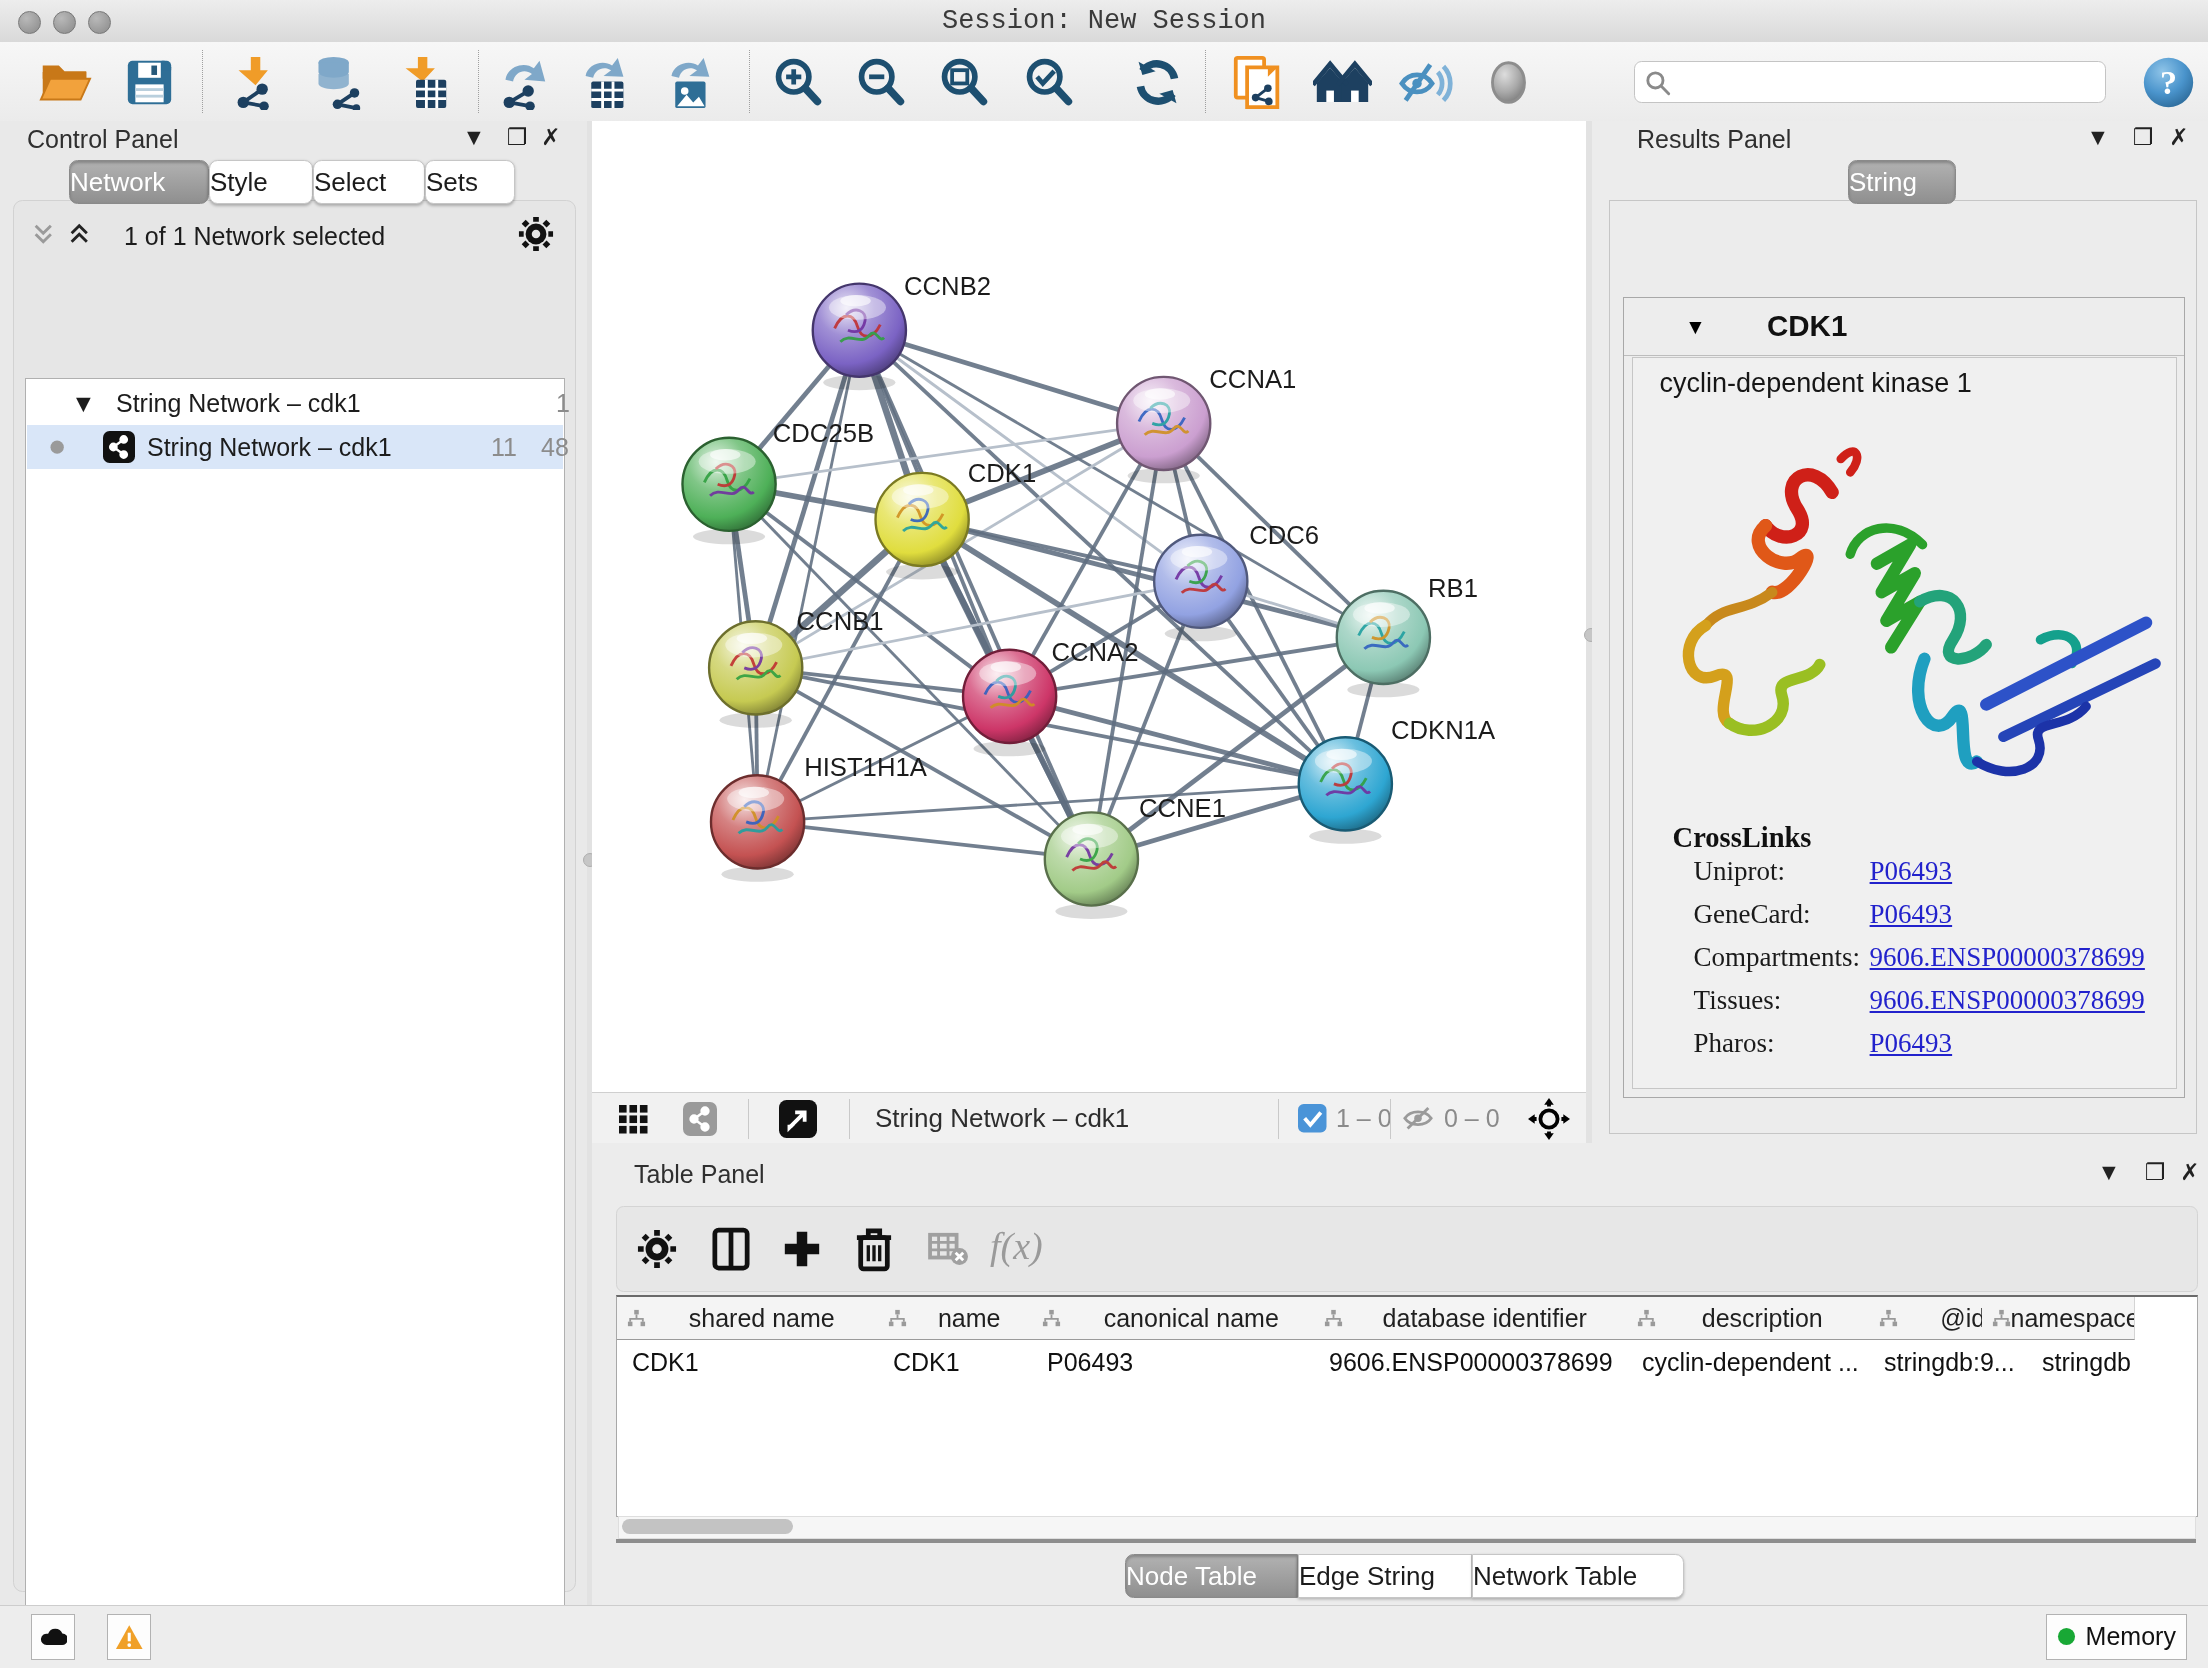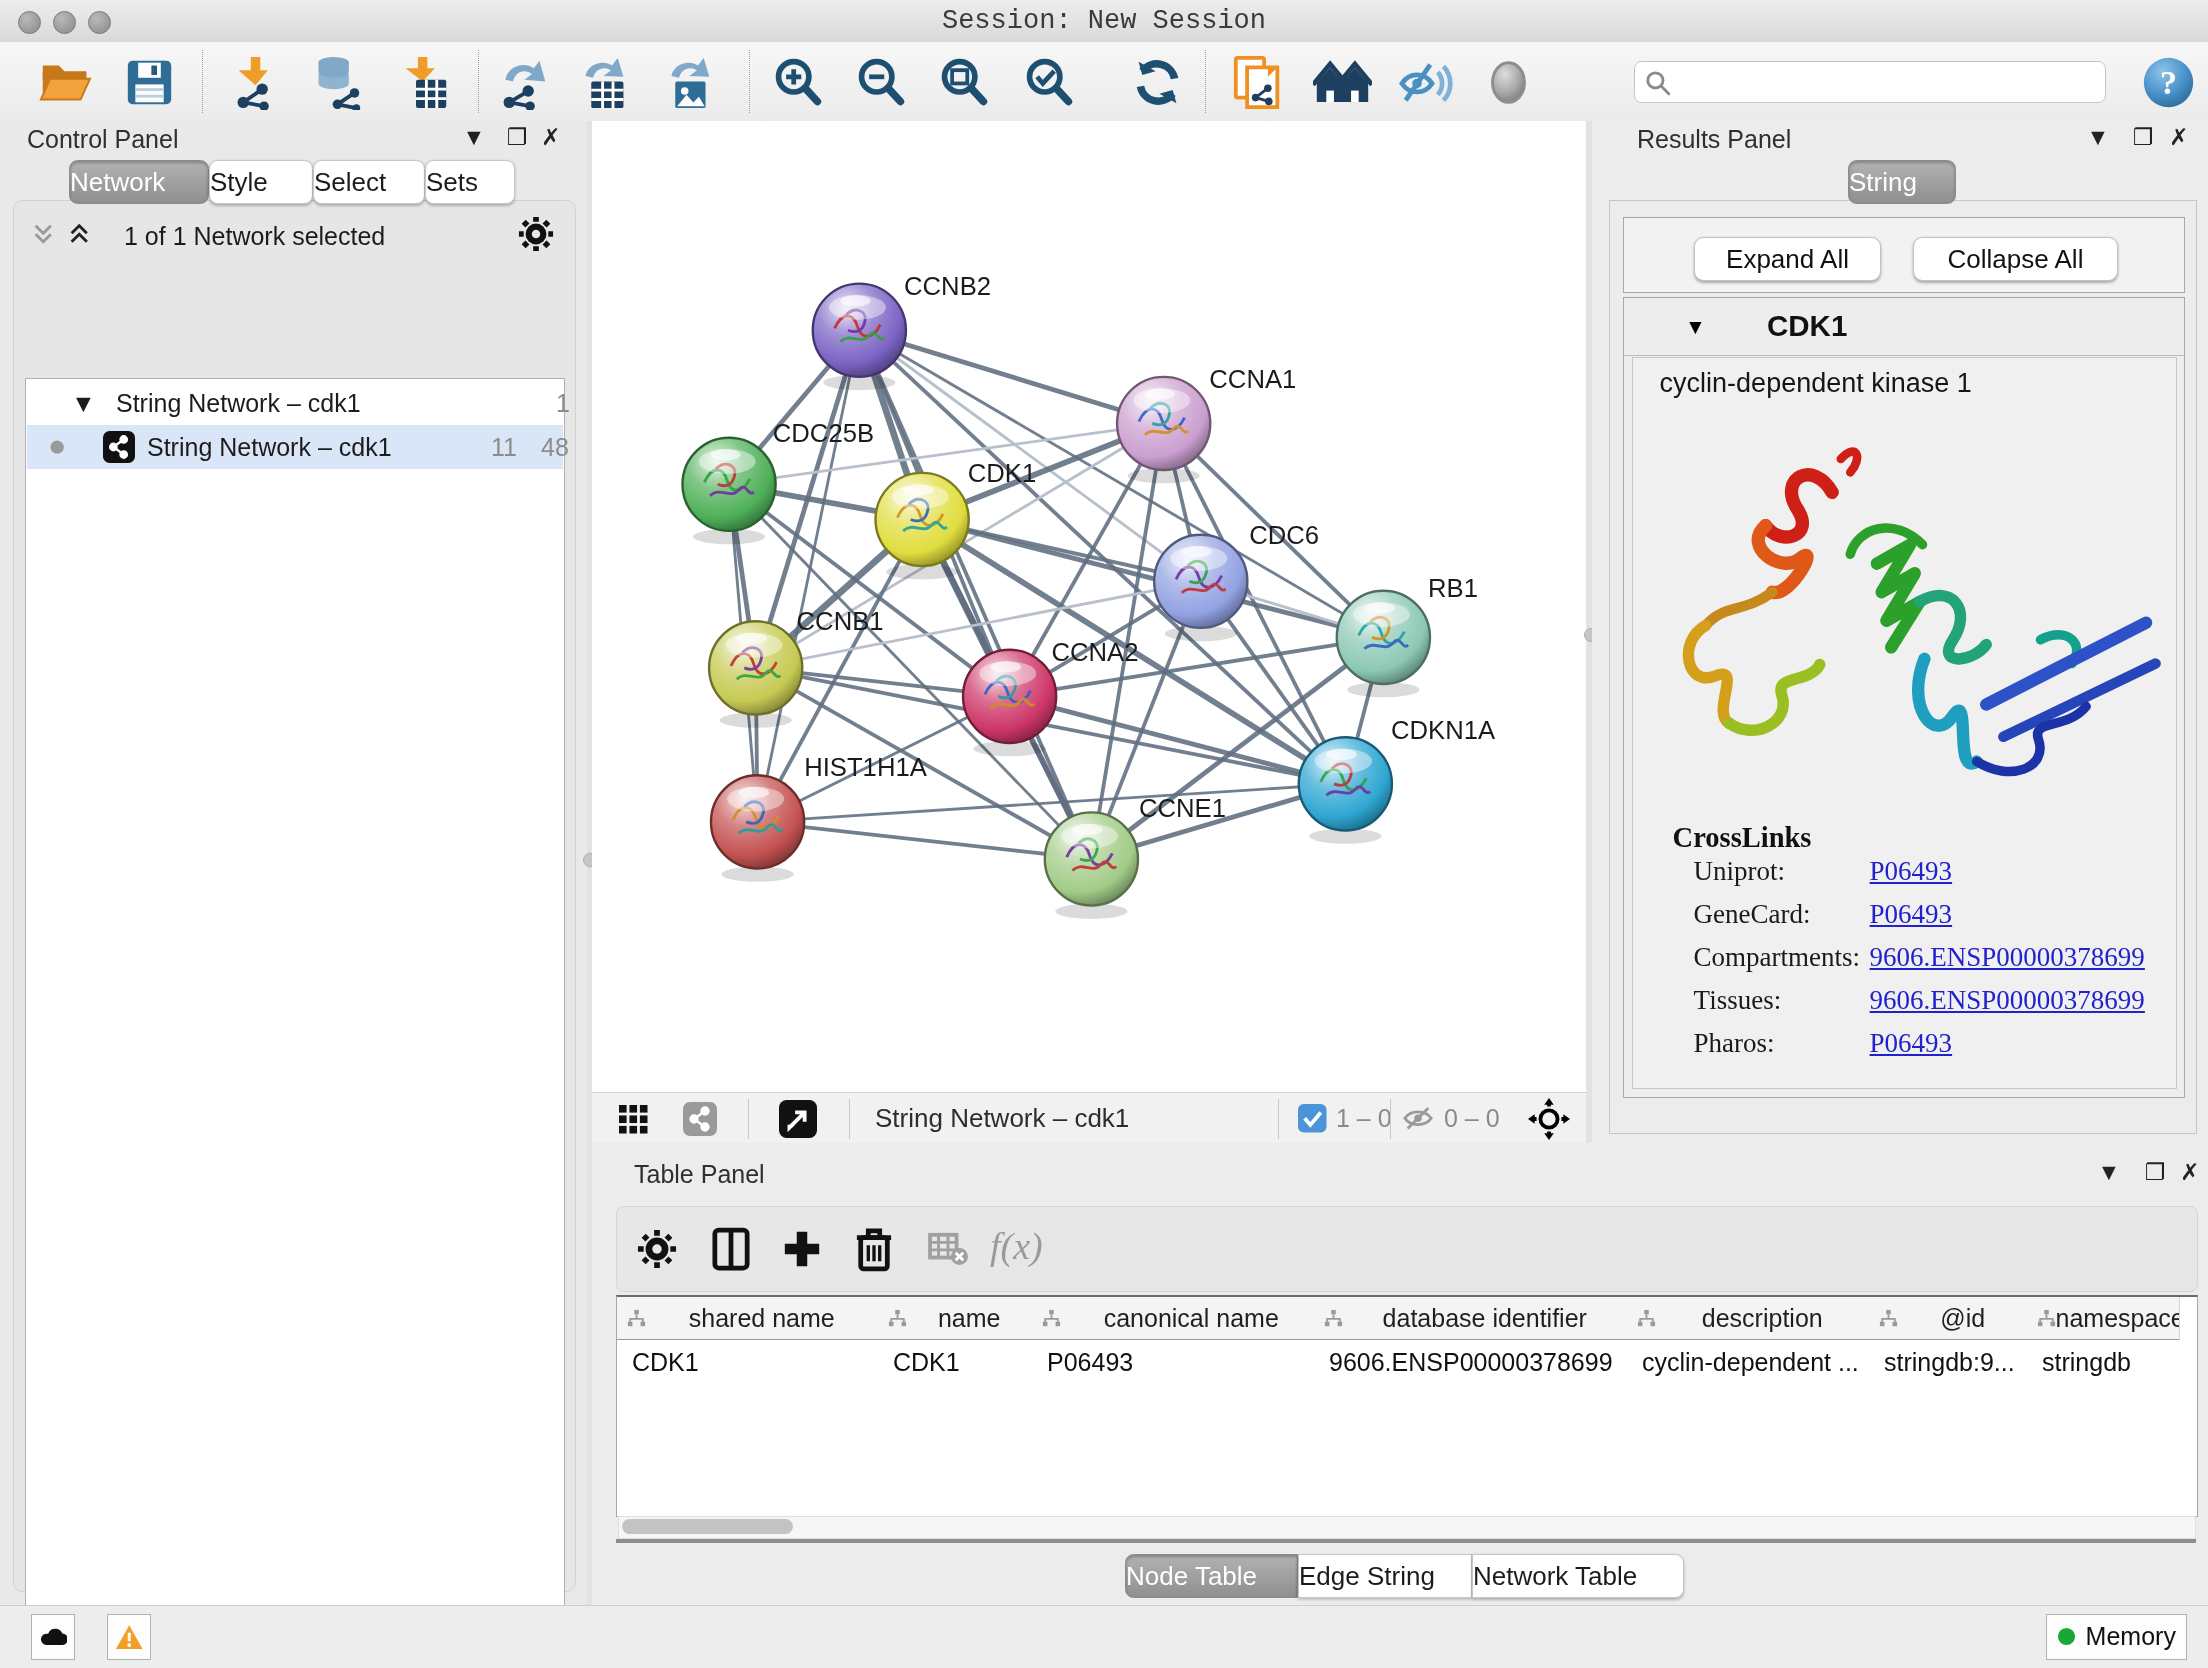--- a/index.html
+++ b/index.html
@@ -642,24 +642,20 @@
   <div class="abs grip" style="left:1584px;top:628px"></div>
 
   <div class="abs" style="left:1592px;top:121px;width:616px;height:1037px;background:#ececec;">
     <span class="abs pane-title" style="left:45px;top:3.8px">Results Panel</span>
     <div class="abs wctl" style="left:490px;top:0">▼</div>
     <div class="abs wctl" style="left:535px;top:0">❐</div>
     <div class="abs wctl" style="left:571px;top:0">✗</div>
   </div>
   <div class="abs" id="rp-outer"></div>
   <div class="abs tab active" style="left:1848px;top:160px;width:106px">String</div>
-  <div class="abs" id="rp-expandbox">
-    <div class="abs rbtn" style="left:70px;top:19px;width:185px">Expand All</div>
-    <div class="abs rbtn" style="left:289px;top:19px;width:203px">Collapse All</div>
-  </div>
   <div class="abs" id="rp-cdk1box">
     <div class="abs" style="left:0;top:0;width:100%;height:57px;border-bottom:1px solid #bdbdbd">
       <span class="abs" style="left:61px;top:17px;font-size:21px">▼</span>
       <span class="abs" style="left:143px;top:11.4px;font-size:29.5px;font-weight:bold;color:#111">CDK1</span>
     </div>
     <div class="abs" id="rp-inner">
       <span class="abs" style="left:27px;top:9.5px;font-size:27px;color:#161616">cyclin-dependent kinase 1</span>
       <svg class="abs" width="533" height="409" viewBox="0 0 560 430" style="left:4.8px;top:44px">
         <g fill="none" stroke-linecap="round">
           <path d="M205,95 C185,60 148,80 168,112 C188,142 150,152 135,130" stroke="#cf2018" stroke-width="14"></path>
@@ -797,21 +793,21 @@
           <svg width="19" height="19" viewBox="0 0 21 19" style="margin-left:9.5px;flex:none">
             <g fill="#9a9a9a">
               <rect x="8" y="0" width="5" height="5"></rect>
               <rect x="1" y="13" width="5" height="5"></rect>
               <rect x="15" y="13" width="5" height="5"></rect>
             </g>
             <path d="M10.5 5v5M3.5 13v-3h14v3" fill="none" stroke="#9a9a9a" stroke-width="2"></path>
           </svg>
           <span>@id</span>
         </div>
-        <div class="th" style="left: 1410px; width: 152px;">
+        <div class="th" style="left: 1365px; width: 152px;">
           <svg width="19" height="19" viewBox="0 0 21 19" style="margin-left:9.5px;flex:none">
             <g fill="#9a9a9a">
               <rect x="8" y="0" width="5" height="5"></rect>
               <rect x="1" y="13" width="5" height="5"></rect>
               <rect x="15" y="13" width="5" height="5"></rect>
             </g>
             <path d="M10.5 5v5M3.5 13v-3h14v3" fill="none" stroke="#9a9a9a" stroke-width="2"></path>
           </svg>
           <span>namespace</span>
         </div>

